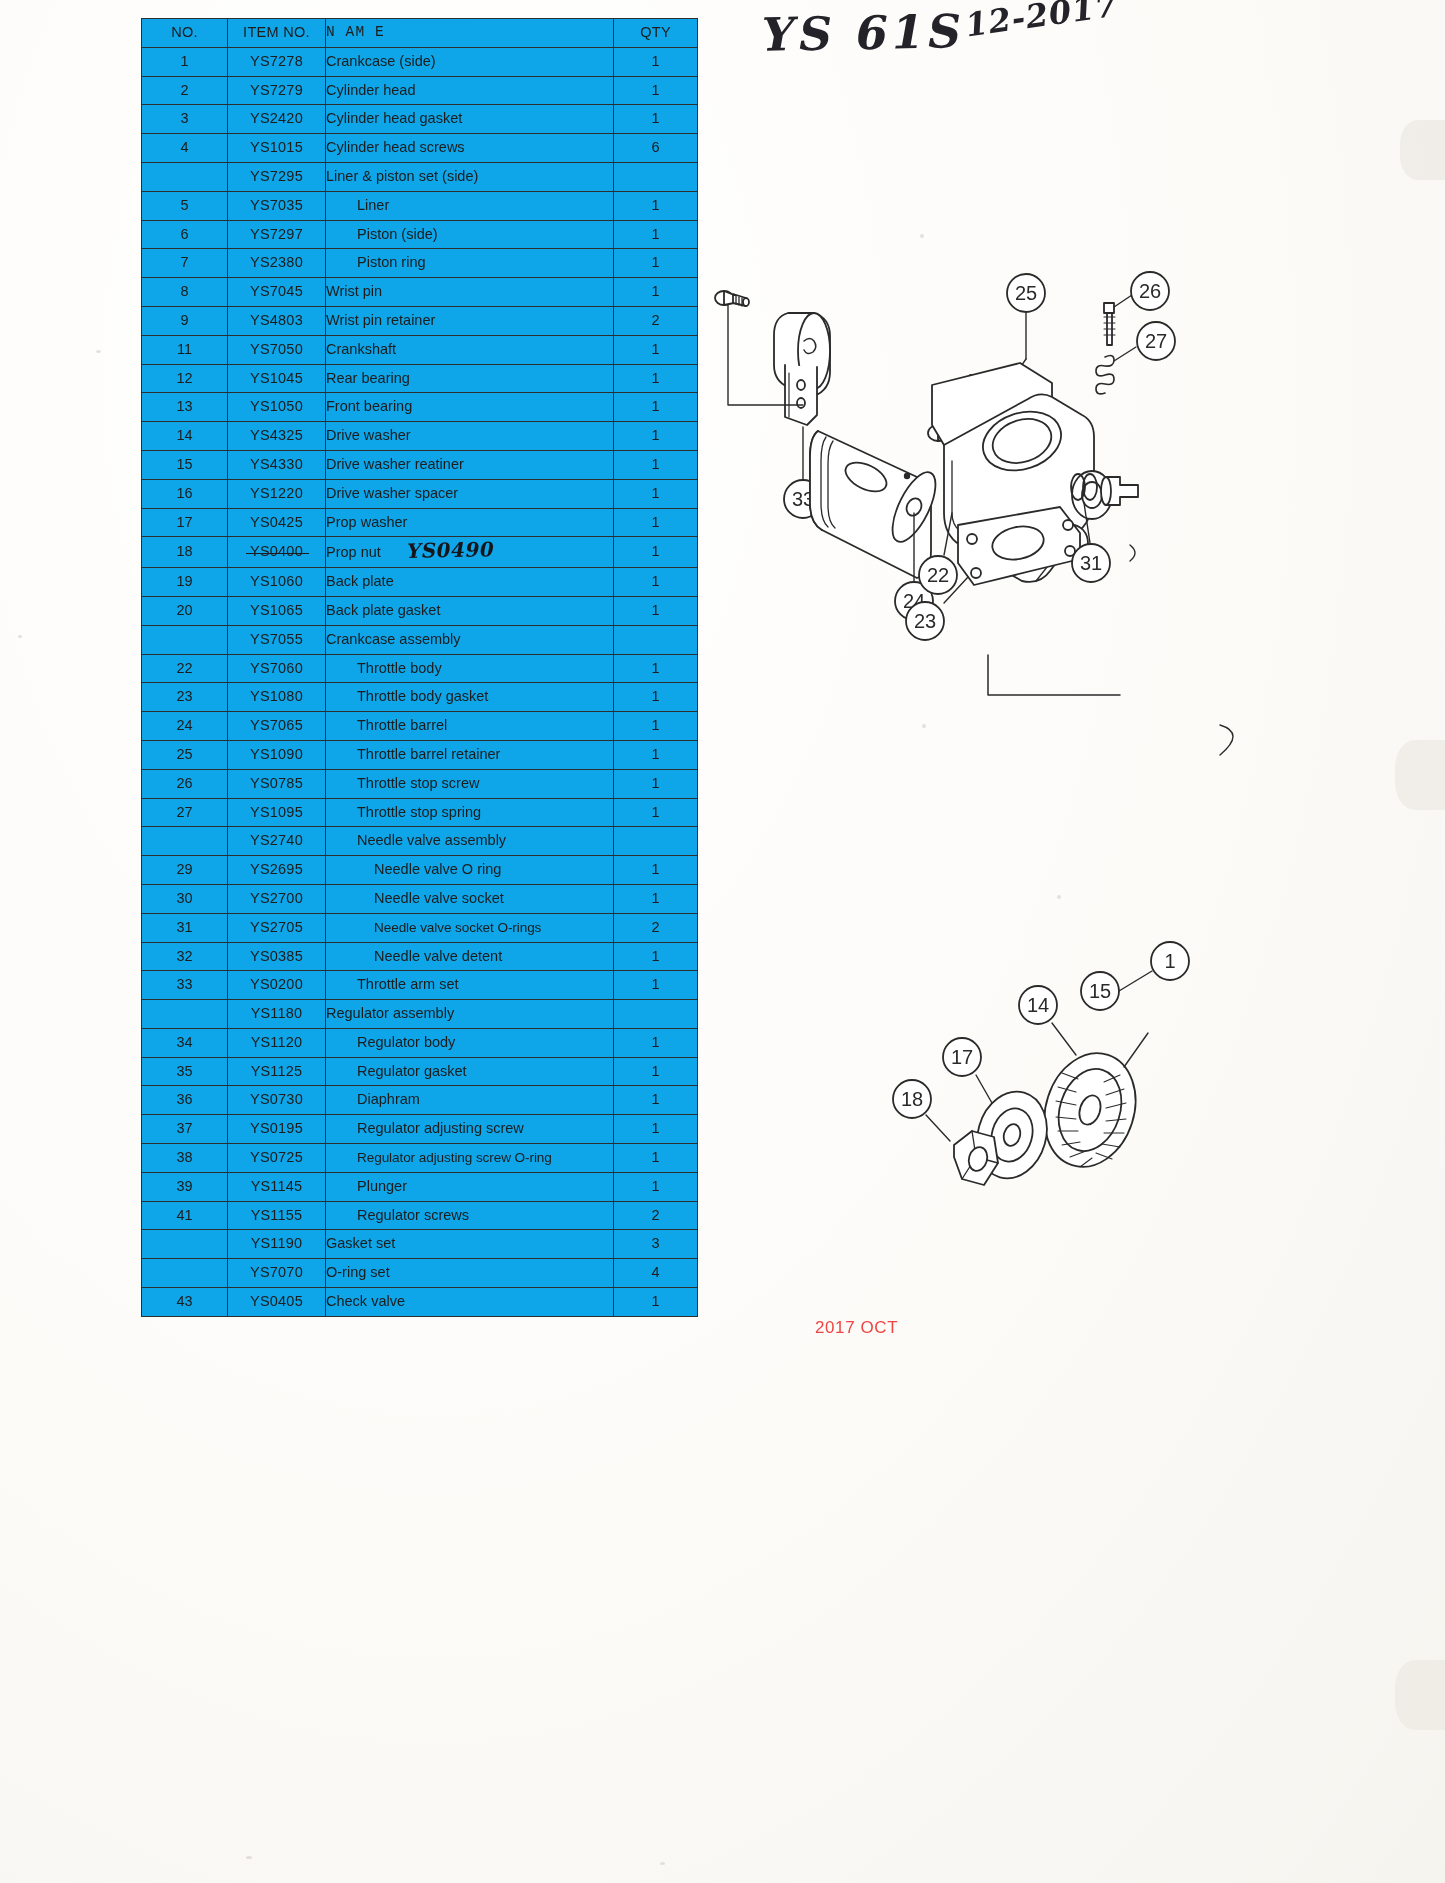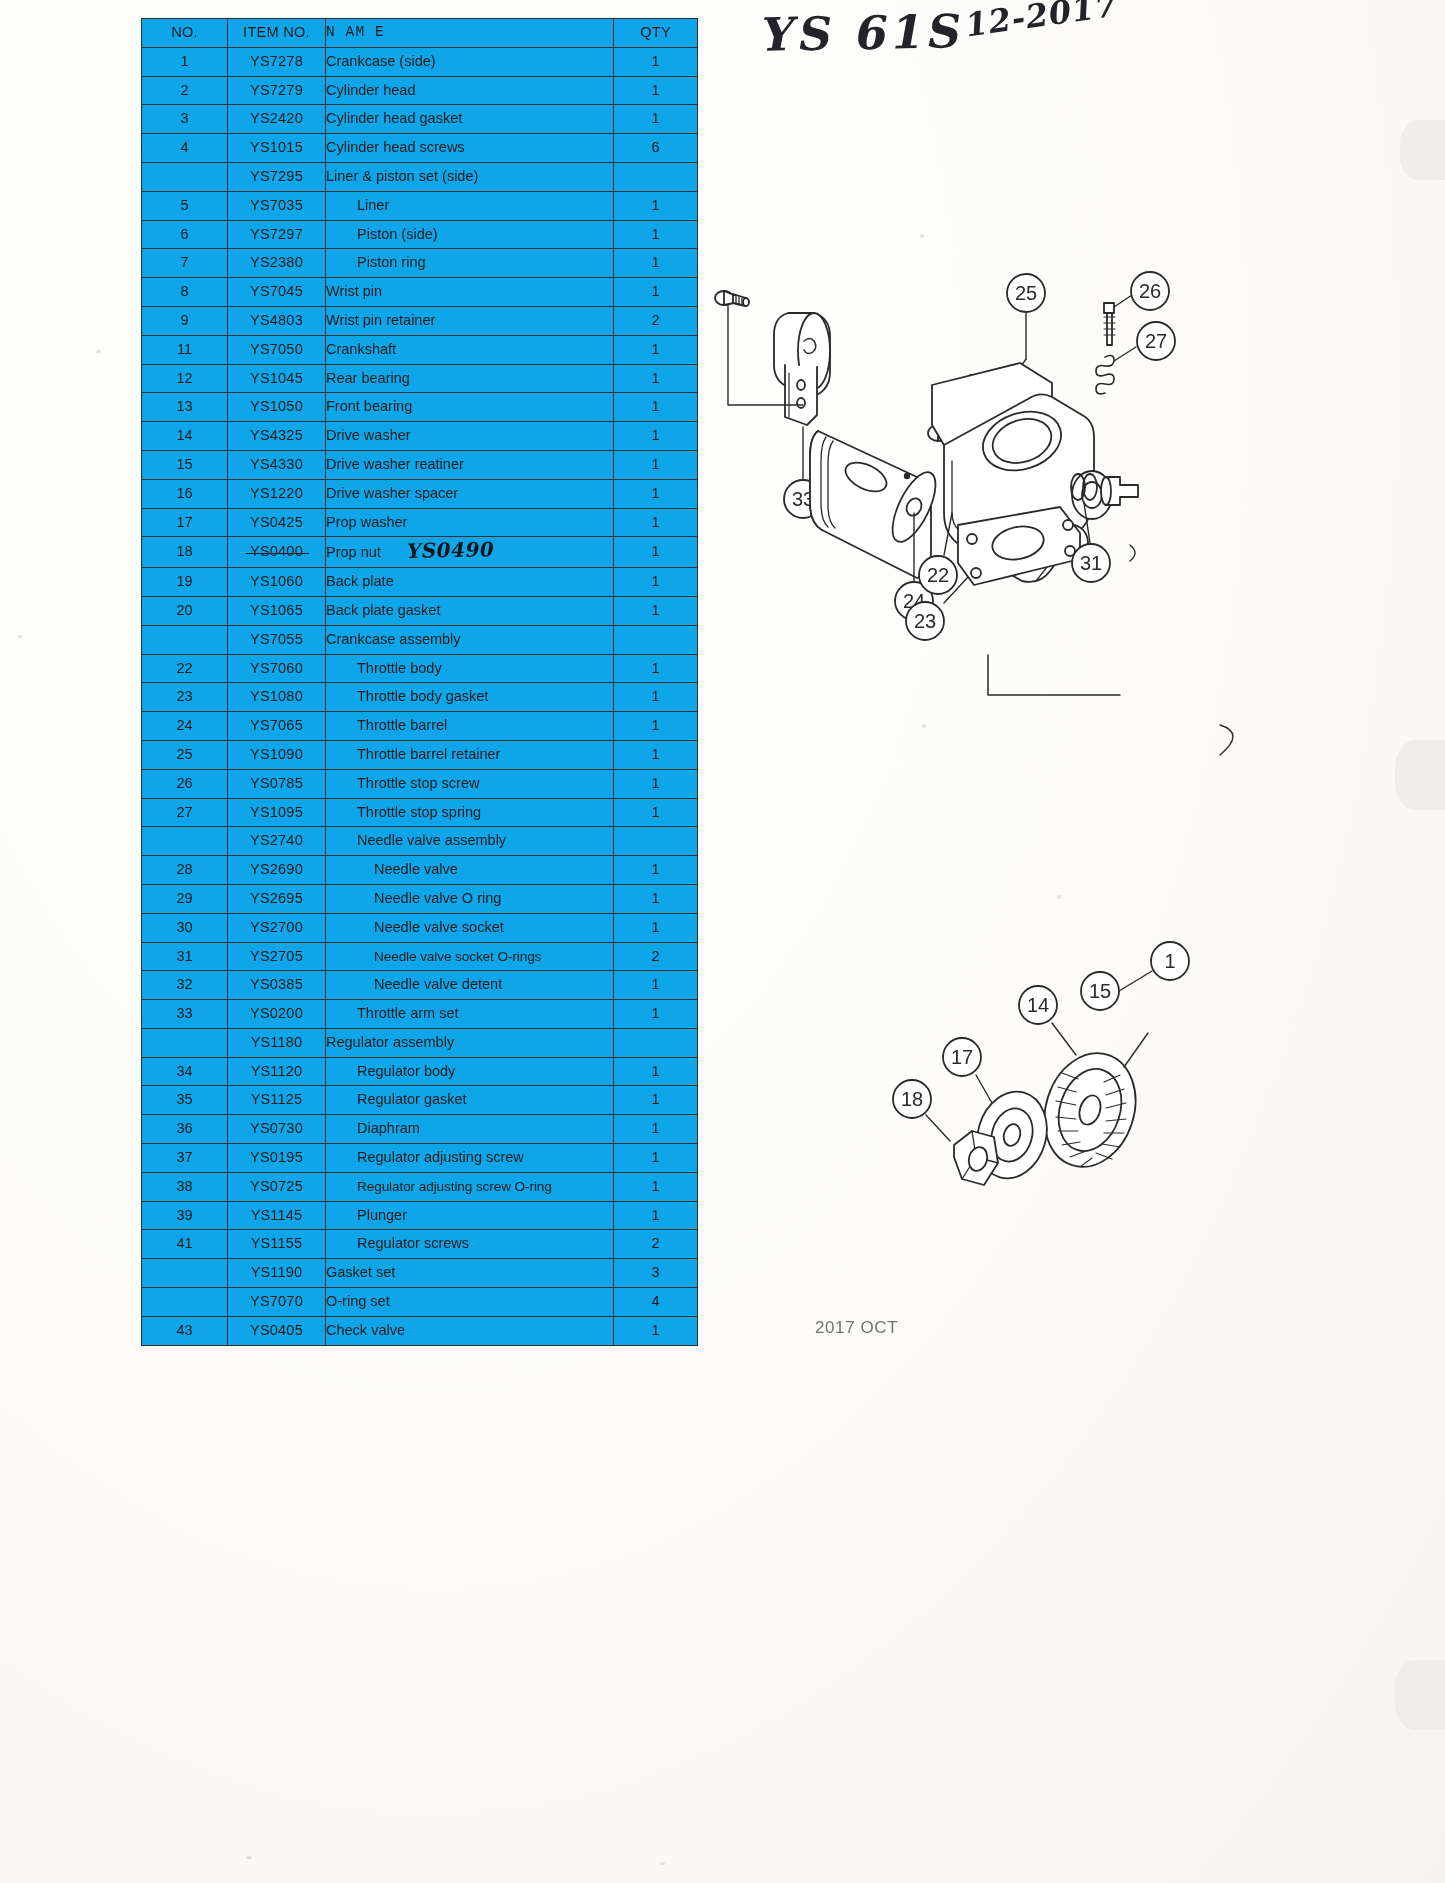--- a/index.html
+++ b/index.html
@@ -128,21 +128,21 @@
     font-size: 32px;
     letter-spacing: 1px;
     transform: rotate(-8deg);
   }
   .print-date {
     position: absolute;
     left: 815px;
     top: 1318px;
     font-size: 17px;
     letter-spacing: .6px;
-    color: #737373;
+    color: #ef4444;
     font-family: "Liberation Sans", sans-serif;
     z-index: 6;
   }
 
   
   .diagram {
     position: absolute;
     left: 700px;
     top: 255px;
     width: 740px;
@@ -346,26 +346,20 @@
           <td class="name ind1">Throttle stop spring</td>
           <td class="qty">1</td>
         </tr>
         <tr>
           <td class="no"></td>
           <td class="item">YS2740</td>
           <td class="name ind1">Needle valve assembly</td>
           <td class="qty"></td>
         </tr>
         <tr>
-          <td class="no">28</td>
-          <td class="item">YS2690</td>
-          <td class="name ind2">Needle valve</td>
-          <td class="qty">1</td>
-        </tr>
-        <tr>
           <td class="no">29</td>
           <td class="item">YS2695</td>
           <td class="name ind2">Needle valve O ring</td>
           <td class="qty">1</td>
         </tr>
         <tr>
           <td class="no">30</td>
           <td class="item">YS2700</td>
           <td class="name ind2">Needle valve socket</td>
           <td class="qty">1</td>

